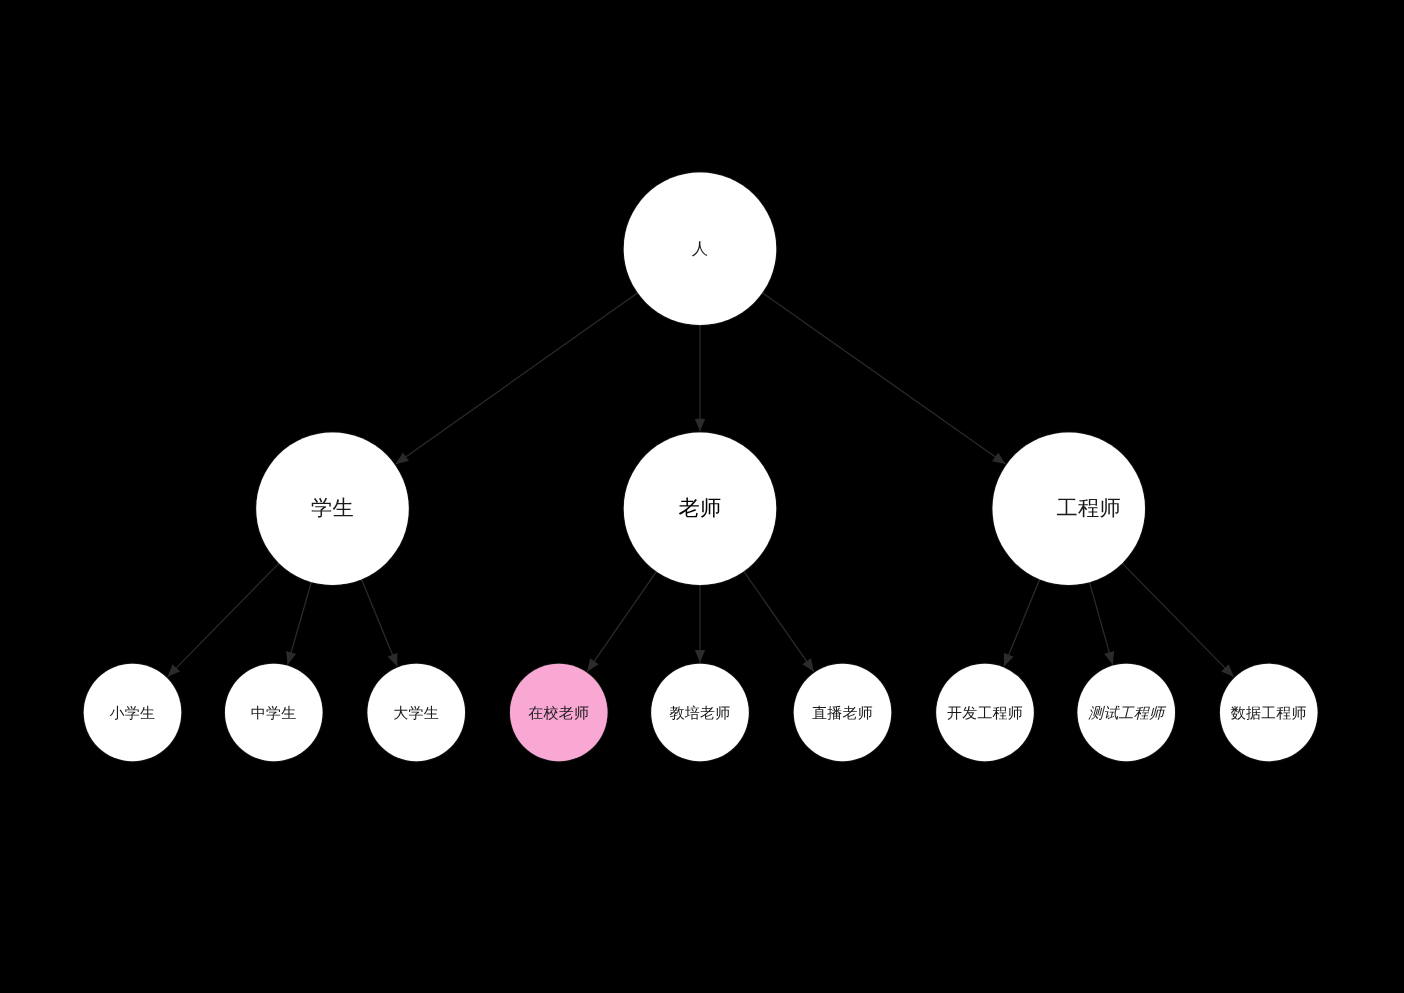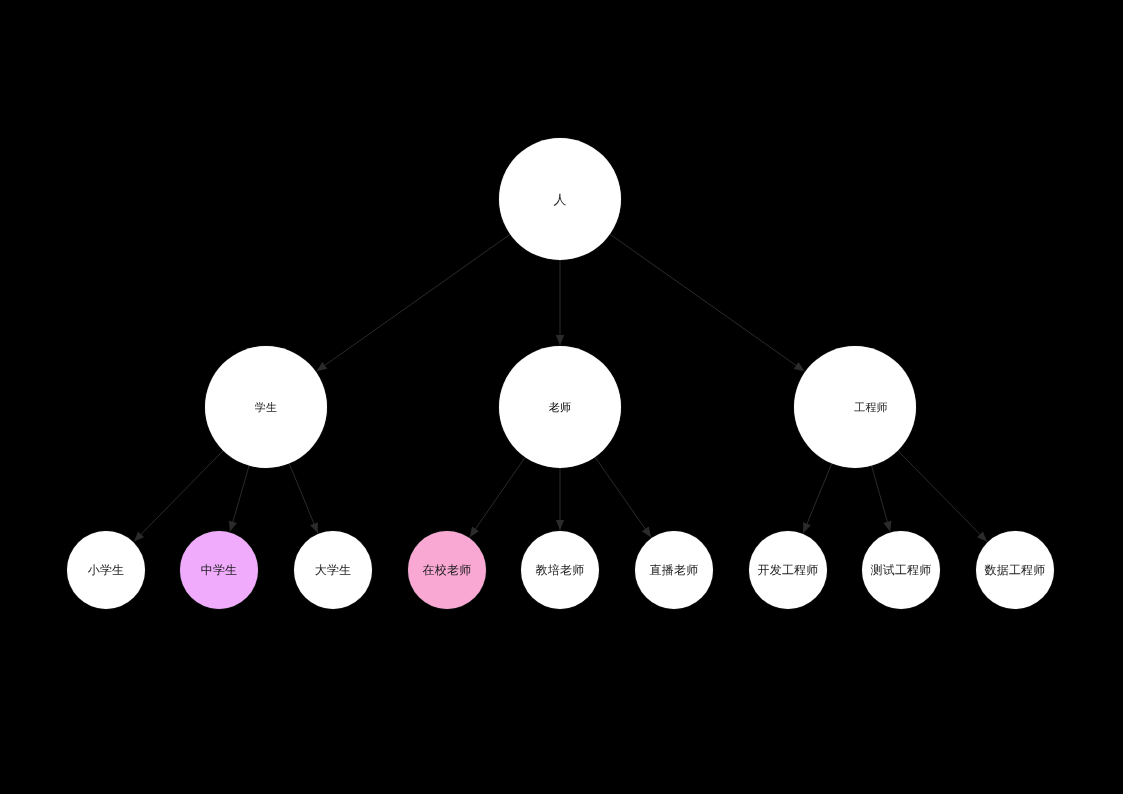--- a/index.html
+++ b/index.html
@@ -39,21 +39,21 @@
     cursor: pointer;
   }
   .node-label {
     color: #1a1a1a;
     white-space: nowrap;
     line-height: 1;
     letter-spacing: 0.2px;
     user-select: none;
   }
   .node.level-0 .node-label { font-size: 13px; }
-  .node.level-1 .node-label { font-size: 11px; }
+  .node.level-1 .node-label { font-size: 17px; }
   .node.level-2 .node-label { font-size: 12px; }
 </style>
 </head>
 <body>
 
 <div id="graph-canvas">
   <svg id="edge-layer" viewBox="0 0 1123 794">
       <g>
         <line x1="510.2025416111504" y1="234.23085491456024" x2="316.61381016571596" y2="371.1915900868404" stroke="#2b2b2b" stroke-width="1"></line>
         <polygon points="316.61381016571596,371.1915900868404 322.3515969402626,361.98736263800805 327.2030589284971,368.8447175636857" fill="#2b2b2b"></polygon>
@@ -112,38 +112,38 @@
       </div>
       <div class="node level-1" style="left: 499px; top: 346px; width: 122px; height: 122px; background: rgb(255, 255, 255);">
         <span class="node-label" style="color: #000000;">老师</span>
       </div>
       <div class="node level-1" style="left: 794px; top: 346px; width: 122px; height: 122px; background: rgb(255, 255, 255);">
         <span class="node-label" style="color: rgb(26, 26, 26); margin-left: 32px;">工程师</span>
       </div>
       <div class="node level-2" style="left: 67px; top: 531px; width: 78px; height: 78px; background: rgb(255, 255, 255);">
         <span class="node-label" style="color: rgb(26, 26, 26);">小学生</span>
       </div>
-      <div class="node level-2" style="left: 180px; top: 531px; width: 78px; height: 78px; background: #f0abfc;">
+      <div class="node level-2" style="left: 180px; top: 531px; width: 78px; height: 78px; background: #ffffff;">
         <span class="node-label" style="color: rgb(26, 26, 26);">中学生</span>
       </div>
       <div class="node level-2" style="left: 294px; top: 531px; width: 78px; height: 78px; background: rgb(255, 255, 255);">
         <span class="node-label" style="color: rgb(26, 26, 26);">大学生</span>
       </div>
       <div class="node level-2" style="left: 408px; top: 531px; width: 78px; height: 78px; background: #f9a8d4;">
         <span class="node-label" style="color: rgb(26, 26, 26);">在校老师</span>
       </div>
       <div class="node level-2" style="left: 521px; top: 531px; width: 78px; height: 78px; background: rgb(255, 255, 255);">
         <span class="node-label" style="color: rgb(26, 26, 26); text-align: center;">教培老师</span>
       </div>
       <div class="node level-2" style="left: 635px; top: 531px; width: 78px; height: 78px; background: rgb(255, 255, 255);">
         <span class="node-label" style="color: rgb(26, 26, 26);">直播老师</span>
       </div>
       <div class="node level-2" style="left: 749px; top: 531px; width: 78px; height: 78px; background: rgb(255, 255, 255);">
         <span class="node-label" style="color: rgb(26, 26, 26);">开发工程师</span>
       </div>
-      <div class="node level-2" style="left: 862px; top: 531px; width: 78px; height: 78px; background: rgb(255, 255, 255);">
+      <div class="node level-2" style="left: 862px; top: 531px; width: 78px; height: 78px; background: rgb(255, 255, 255); font-style: italic;">
         <span class="node-label" style="color: rgb(26, 26, 26);">测试工程师</span>
       </div>
       <div class="node level-2" style="left: 976px; top: 531px; width: 78px; height: 78px; background: rgb(255, 255, 255);">
         <span class="node-label" style="color: rgb(26, 26, 26);">数据工程师</span>
       </div>
     </div>
 </div>
 
 </body></html>

